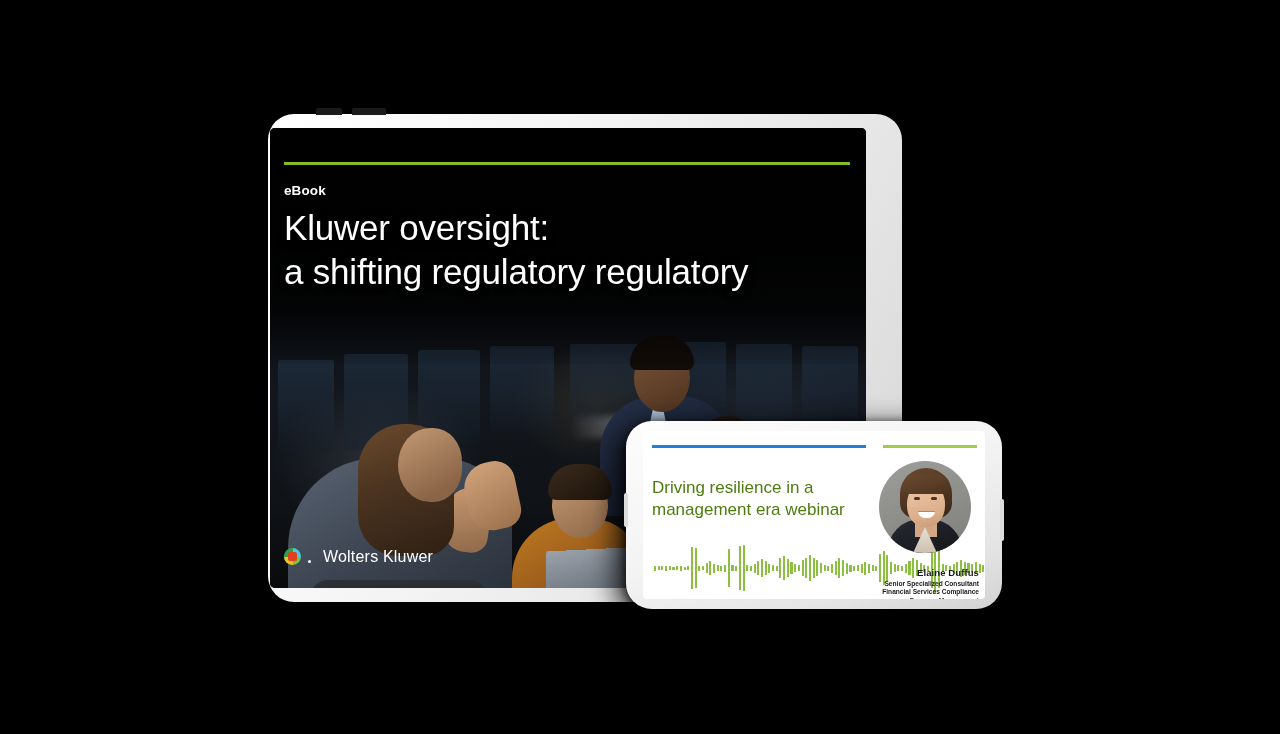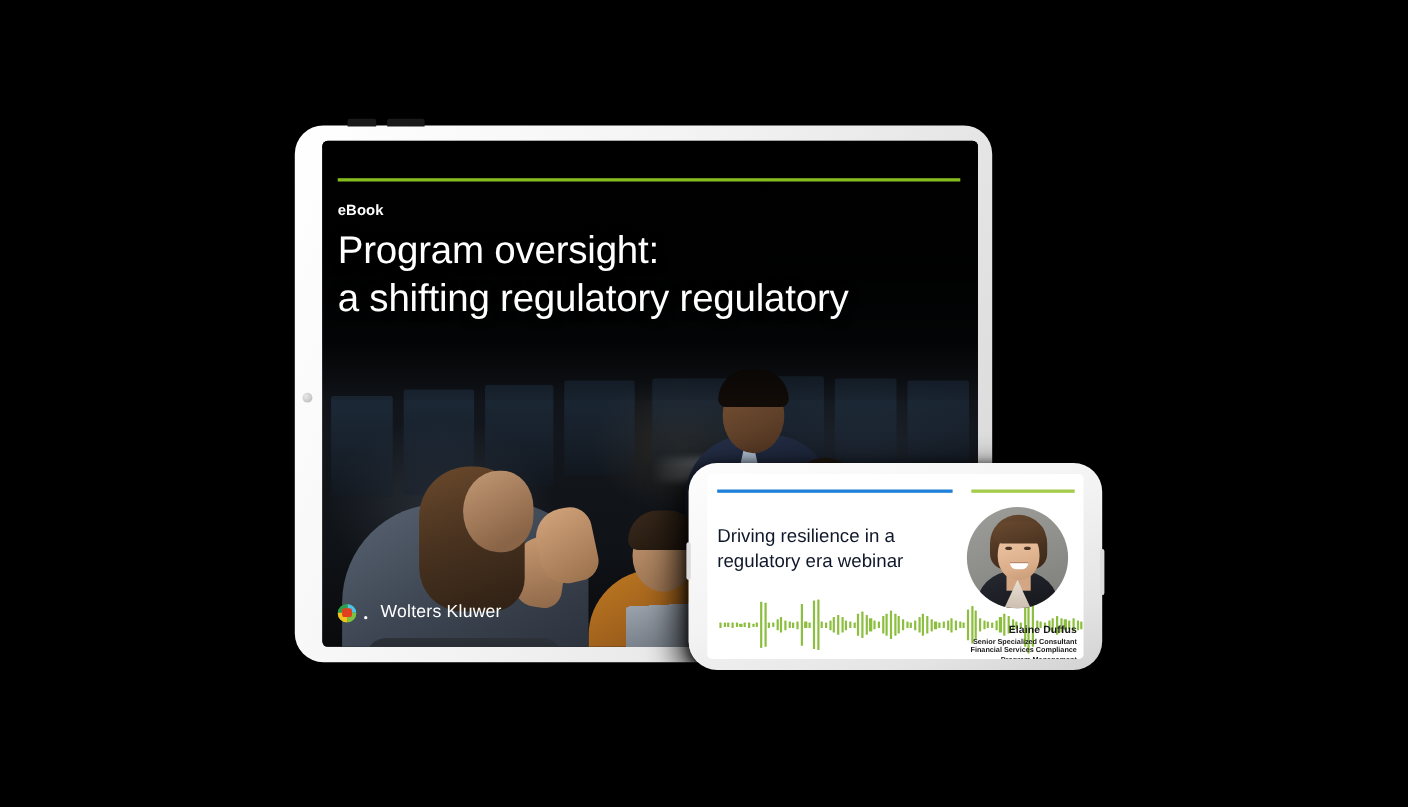--- a/index.html
+++ b/index.html
@@ -46,21 +46,21 @@
     position: absolute;
     left: 7px;
     top: 243px;
     width: 9px;
     height: 9px;
     border-radius: 50%;
     background: radial-gradient(circle at 35% 35%, #e8e8e8, #c9c9c9 60%, #b5b5b5 100%);
   }
   .tablet-screen {
     position: absolute;
-    left: 25px;
+    left: 2px;
     top: 14px;
     width: 596px;
     height: 460px;
     background: #0b0b0c;
     border-radius: 5px;
     overflow: hidden;
     padding-left: 39px;
   }
 
   
@@ -232,21 +232,20 @@
     font-weight: 400;
     letter-spacing: -0.2px;
     text-shadow: 0 1px 10px rgba(0,0,0,0.9);
   }
   .tab-title .line { display: block; white-space: nowrap; }
 
   .tab-logo {
     position: absolute;
     left: 14px; bottom: 22px;
     display: flex;
-    align-items: center;
     gap: 12px;
   }
   .wk-mark {
     width: 17px; height: 17px;
     border-radius: 50%;
     position: relative;
     overflow: hidden;
     background: #1b7a3a;
     flex: 0 0 auto;
   }
@@ -309,21 +308,21 @@
   .ph-accent-green {
     position: absolute;
     left: 240px; top: 14px;
     width: 94px; height: 2.5px;
     background: #a4cc4a;
   }
   .ph-title {
     position: absolute;
     left: 9px; top: 46px;
     width: 214px;
-    color: #0f172a;
+    color: #4d7c0f;
     font-size: 17px;
     line-height: 22px;
     font-weight: 400;
   }
   .ph-title .line { display: block; white-space: nowrap; }
 
   .ph-wave {
     position: absolute;
     left: 11px; top: 112px;
     width: 216px; height: 50px;
@@ -465,21 +464,21 @@
         <div class="fig chair"></div>
 
         <div class="photo-veil"></div>
       </div>
 
       <div class="tab-accent"></div>
 
       <div class="tab-eyebrow">eBook</div>
 
       <div class="tab-title">
-        <span class="line">Program oversight:</span>
+        <span class="line">Kluwer oversight:</span>
         <span class="line">a shifting regulatory regulatory</span>
       </div>
 
       <div class="tab-logo">
         <span class="wk-mark">
           <i class="q1"></i>
             <i class="q2"></i>
             <i class="q3"></i>
             <i class="q4"></i>
             <i class="ctr"></i>
@@ -495,21 +494,21 @@
     <div class="phone-btn vol1"></div>
     <div class="phone-btn pwr"></div>
 
     <div class="phone-screen">
 
       <div class="ph-accent-blue"></div>
       <div class="ph-accent-green"></div>
 
       <div class="ph-title">
         <span class="line">Driving resilience in a</span>
-        <span class="line">regulatory era webinar</span>
+        <span class="line">management era webinar</span>
       </div>
 
       <div class="ph-wave">
           <b style="height: 5px; background: rgb(140, 190, 63);"></b>
           <b style="height: 4px; background: rgb(140, 190, 63);"></b>
           <b style="height: 4px; background: rgb(140, 190, 63);"></b>
           <b style="height: 5px; background: rgb(140, 190, 63);"></b>
           <b style="height: 4px; background: rgb(140, 190, 63);"></b>
           <b style="height: 3px; background: rgb(140, 190, 63);"></b>
           <b style="height: 4px; background: rgb(140, 190, 63);"></b>

